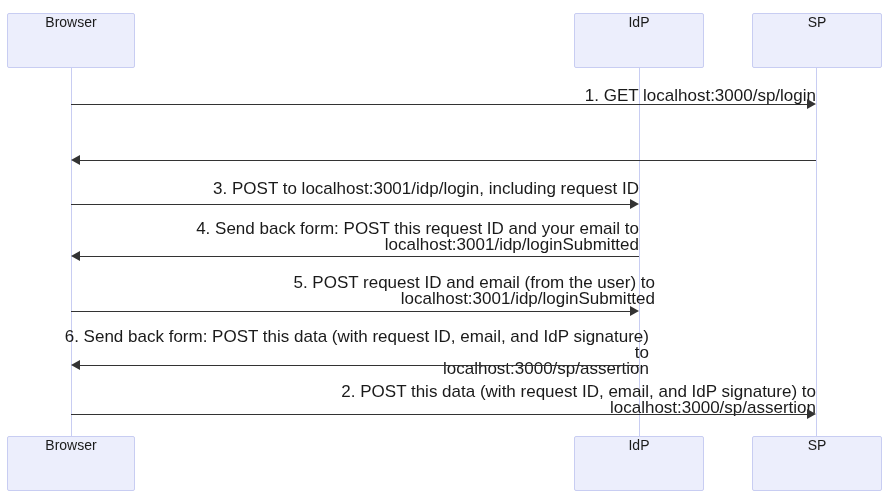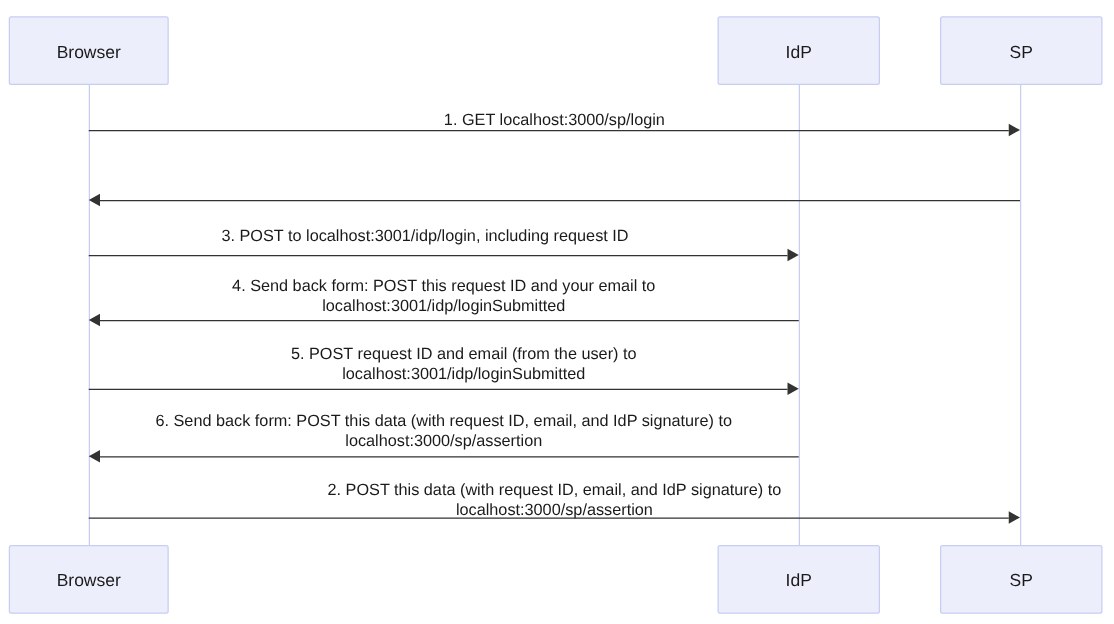--- a/index.html
+++ b/index.html
@@ -17,21 +17,21 @@
     background: #ffffff;
     overflow: hidden;
   }
   .actor-box {
     position: absolute;
     box-sizing: border-box;
     background: #eceefc;
     border: 1px solid #c8cdf2;
     border-radius: 2px;
     display: flex;
-    align-items: center;
+    align-items: flex-start;
     justify-content: center;
     font-size: 14px;
     color: #1a1a1a;
     font-family: "Liberation Sans", sans-serif;
   }
   .lifeline {
     position: absolute;
     width: 1px;
     background: #c8cdf2;
   }
@@ -48,22 +48,22 @@
     border-bottom: 5px solid transparent;
   }
   .arrow-head.right {
     border-left: 9px solid #333333;
   }
   .arrow-head.left {
     border-right: 9px solid #333333;
   }
   .msg-label {
     position: absolute;
-    text-align: center;
-    font-size: 13px;
+    text-align: right;
+    font-size: 17px;
     line-height: 16px;
     color: #1a1a1a;
     font-family: "Liberation Sans", sans-serif;
     white-space: pre-line;
   }
 </style>
 </head>
 <body>
 
 <div id="diagram">
@@ -92,21 +92,21 @@
     <span>SP</span>
   </div>
 
   <div class="msg-label" style="left:71px; top:88px; width:745px;">1. GET localhost:3000/sp/login</div>
   <div class="msg-line" style="left:71px; top:104px; width:736px;"></div>
   <div class="arrow-head right" style="left:807px; top:99px;"></div>
 
   <div class="msg-line" style="left:80px; top:160px; width:736px;"></div>
   <div class="arrow-head left" style="left:71px; top:155px;"></div>
 
-  <div class="msg-label" style="left:56px; top:181px; width:568px;">3. POST to localhost:3001/idp/login, including request ID</div>
+  <div class="msg-label" style="left:71px; top:181px; width:568px;">3. POST to localhost:3001/idp/login, including request ID</div>
   <div class="msg-line" style="left:71px; top:204px; width:559px;"></div>
   <div class="arrow-head right" style="left:630px; top:199px;"></div>
 
   <div class="msg-label" style="left:71px; top:221px; width:568px;">4. Send back form: POST this request ID and your email to
 localhost:3001/idp/loginSubmitted</div>
   <div class="msg-line" style="left:80px; top:256px; width:559px;"></div>
   <div class="arrow-head left" style="left:71px; top:251px;"></div>
 
   <div class="msg-label" style="left:71px; top:275px; width:568px;padding-left:16px;">5. POST request ID and email (from the user) to
 localhost:3001/idp/loginSubmitted</div>

